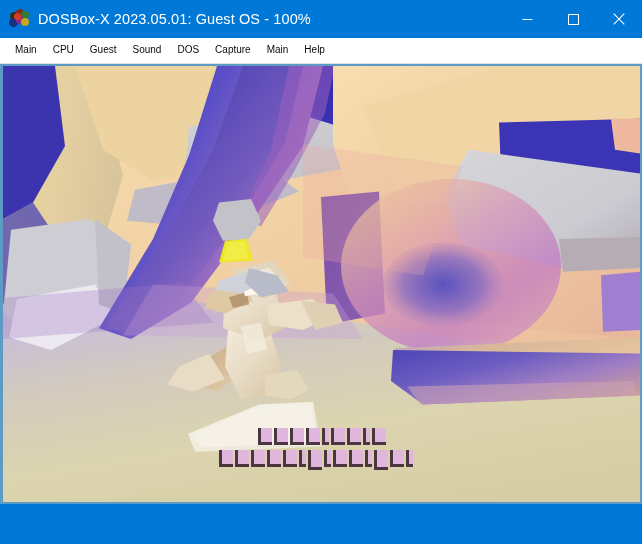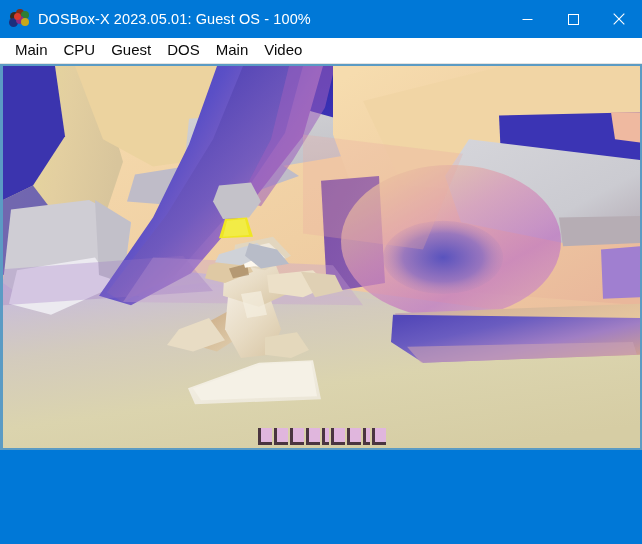--- a/index.html
+++ b/index.html
@@ -3,21 +3,21 @@
 <meta charset="utf-8">
 <style>
   * { margin:0; padding:0; box-sizing:border-box; }
   html, body {
     width:642px; height:544px;
     overflow:hidden;
     font-family:"Liberation Sans", sans-serif;
     background:#0078d7;
   }
   .window {
-    width:642px; height:450px;
+    width:642px; height:504px;
     display:flex; flex-direction:column;
     background:#15803d;
     position:relative;
   }
 
   
   .titlebar {
     height:38px; min-height:38px;
     background:#0078d7;
     display:flex; align-items:center;
@@ -53,21 +53,21 @@
   
   .menubar {
     height:26px; min-height:26px;
     background:#ffffff;
     display:flex; align-items:center;
     padding-left:7px;
     border-bottom:1px solid #e3e3e3;
     user-select:none;
   }
   .menu-item {
-    font-size:15px;
+    font-size:10px;
     color:#0a0a0a;
     padding:2px 8px 3px 8px;
     line-height:20px;
     white-space:nowrap;
     cursor:default;
     text-align:center;
   }
 
   
   .canvas-wrap {
@@ -136,23 +136,25 @@
           <line x1="11.3" y1="0.7" x2="0.7" y2="11.3" stroke="#ffffff" stroke-width="1.1"></line>
         </svg>
       </div>
     </div>
   </div>
 
   <div class="menubar">
     <div class="menu-item">Main</div>
     <div class="menu-item">CPU</div>
     <div class="menu-item">Guest</div>
+    <div class="menu-item">Sound</div>
     <div class="menu-item">DOS</div>
+    <div class="menu-item">Capture</div>
     <div class="menu-item">Main</div>
-    <div class="menu-item">Video</div>
+    <div class="menu-item">Help</div>
   </div>
 
   <div class="canvas-wrap">
     <div class="canvas">
 
       <svg viewBox="0 0 637 479" preserveAspectRatio="none">
         <defs>
           <linearGradient id="gFloor" x1="0.2" y1="0" x2="0.75" y2="1">
             <stop offset="0%" stop-color="#c9bed8"></stop>
             <stop offset="28%" stop-color="#d3cbbd"></stop>

